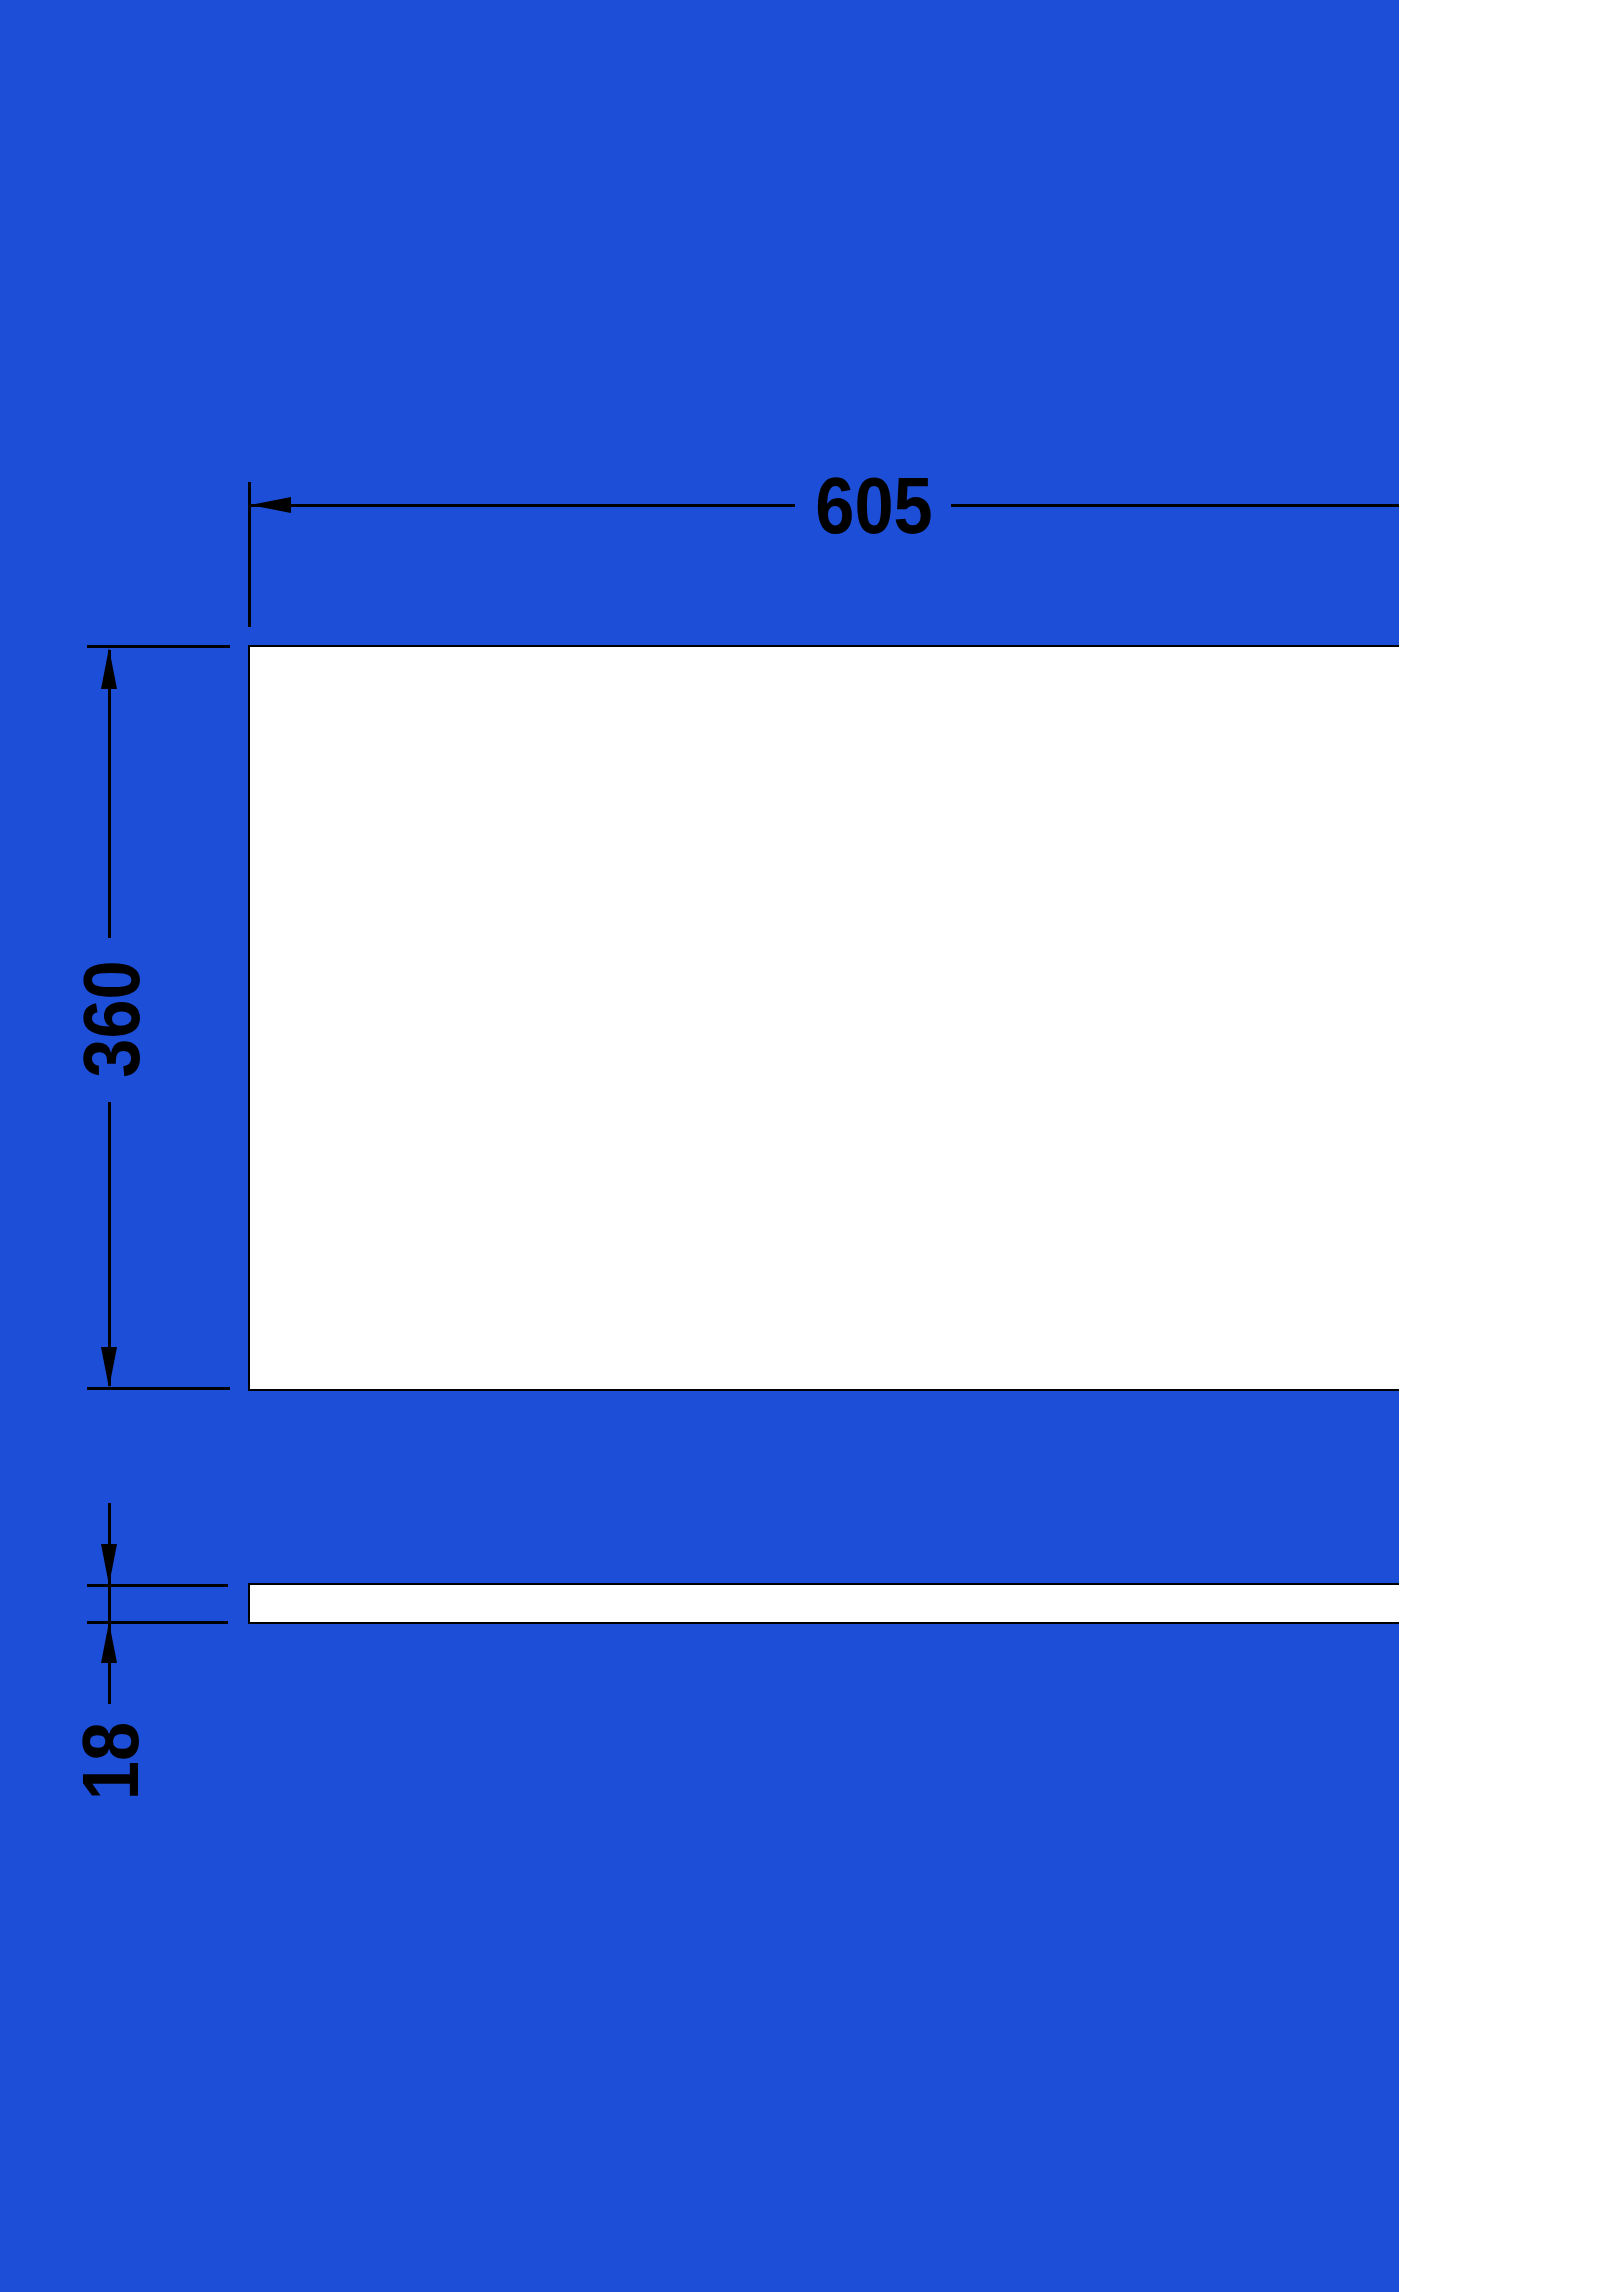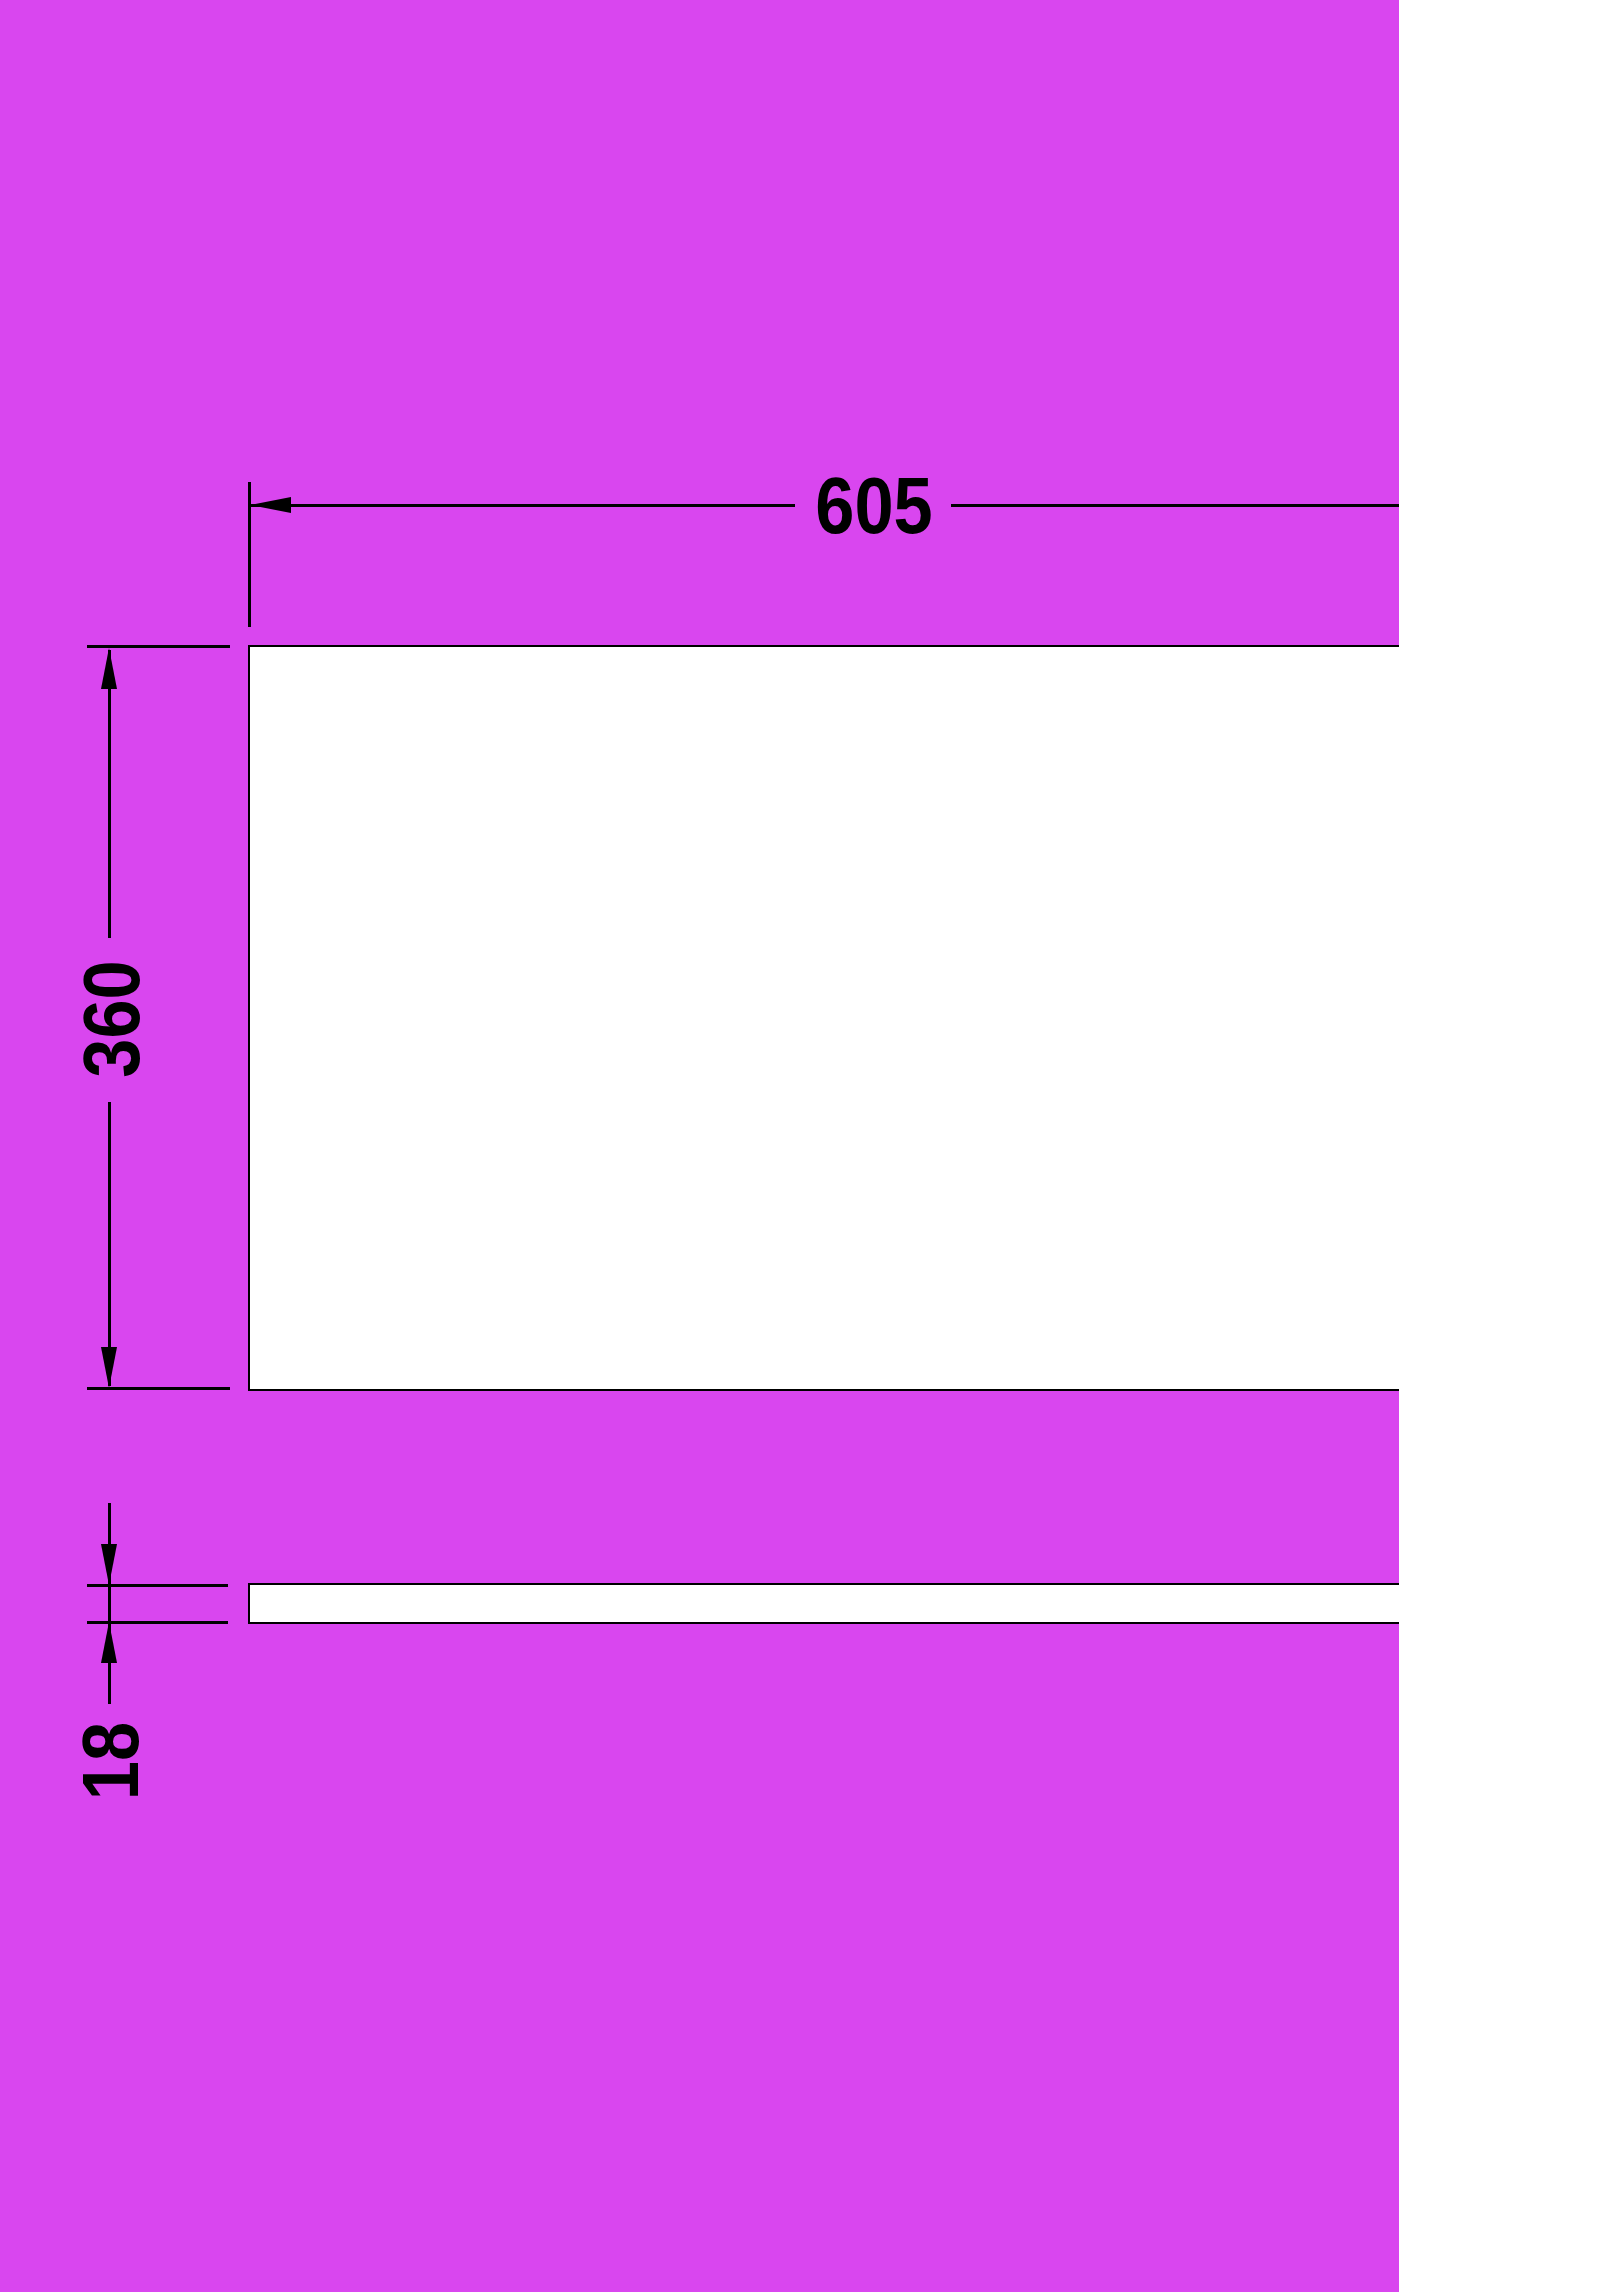--- a/index.html
+++ b/index.html
@@ -4,21 +4,21 @@
 <style>
   html, body {
     margin: 0;
     padding: 0;
     background: #ffffff;
   }
   #canvas {
     position: relative;
     width: 1399px;
     height: 2293px;
-    background: #d946ef;
+    background: #1d4ed8;
     overflow: hidden;
     font-family: "Liberation Sans", sans-serif;
   }
   .rect-outline {
     position: absolute;
     border: 2.9px solid #000000;
     box-sizing: border-box;
     background: #ffffff;
   }
   .line {

